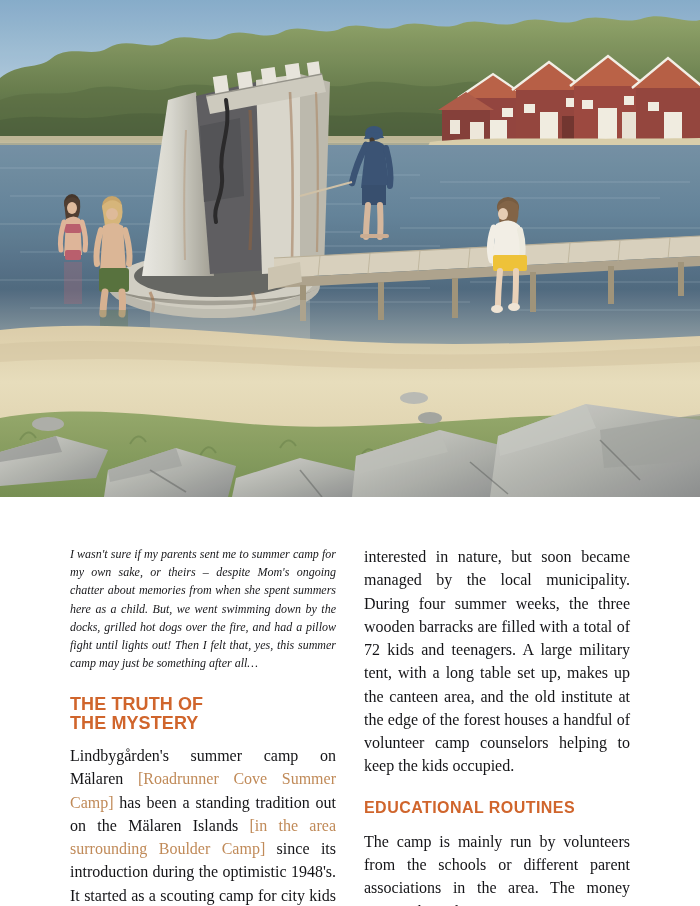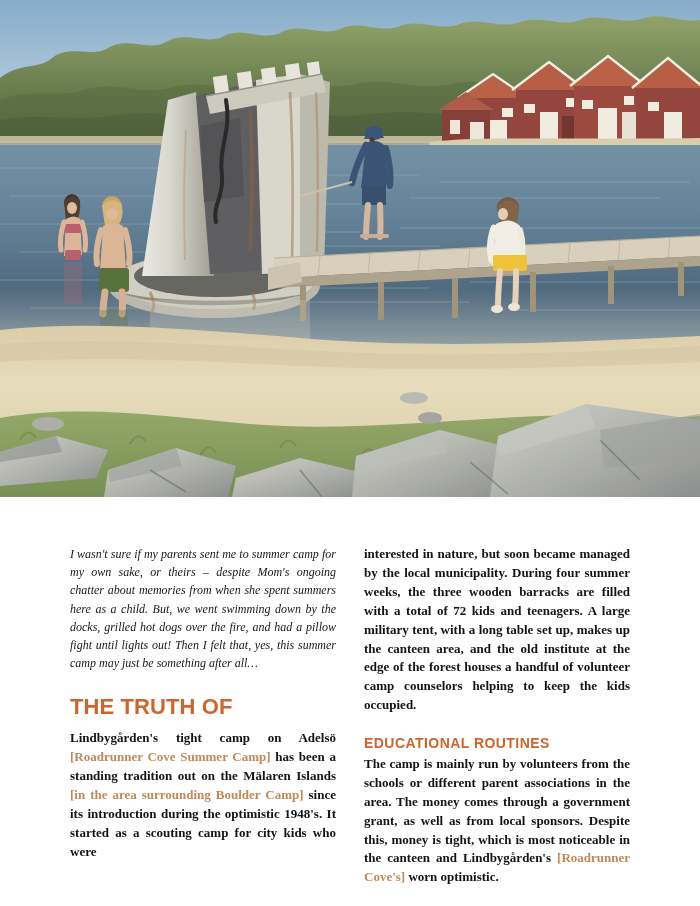--- a/index.html
+++ b/index.html
@@ -40,40 +40,39 @@
     font-family:"Liberation Serif", serif;
   }
 
   .section-title {
     font-family:"Liberation Sans", sans-serif;
     font-weight:bold;
     color:#d0652c;
     letter-spacing:0.1px;
   }
   .title-big {
-    font-size:22px;
+    font-size:18px;
     line-height:1.07;
     margin:0 0 11px 0;
     text-transform:uppercase;
   }
   .title-small {
-    font-size:14px;
+    font-size:16px;
     line-height:1.2;
-    margin:0 0 3px 0;
+    margin:0 0 13px 0;
     letter-spacing:0.45px;
     text-transform:uppercase;
   }
 
   .body-text {
-    font-size:13px;
+    font-size:16px;
     line-height:1.455;
     text-align:justify;
     color:#141417;
     margin:0;
-    font-weight:bold;
   }
   .body-text p { margin:0; }
   .body-text p + p { text-indent:13px; }
   .gloss { color:#c08a58; }
 </style>
 </head>
 <body>
 
 <div class="illustration">
   <svg class="illo-svg" viewBox="0 0 700 497" preserveAspectRatio="none">
@@ -359,24 +358,25 @@
 </div>
 
 <div class="article">
   <div class="cols">
 
     <div class="col">
       <p class="lede">I wasn't sure if my parents sent me to summer camp for my own sake, or theirs – despite Mom's ongoing chatter about memories from when she spent summers here as a child. But, we went swimming down by the docks, grilled hot dogs over the fire, and had a pillow fight until lights out! Then I felt that, yes, this summer camp may just be something after all…</p>
 
       <h1 class="section-title title-big">
         <span>THE TRUTH OF</span><br>
+        <span>THE MYSTERY</span>
       </h1>
 
       <div class="body-text">
-        <p><span>Lindbygården's tight camp on Adelsö </span><span class="gloss">[Roadrunner Cove Summer Camp]</span><span> has been a standing tradition out on the Mälaren Islands </span><span class="gloss">[in the area surrounding Boulder Camp]</span><span> since its introduction during the optimistic 1948's. It started as a scouting camp for city kids who were</span></p>
+        <p><span>Lindbygården's summer camp on Mälaren </span><span class="gloss">[Roadrunner Cove Summer Camp]</span><span> has been a standing tradition out on the Mälaren Islands </span><span class="gloss">[in the area surrounding Boulder Camp]</span><span> since its introduction during the optimistic 1948's. It started as a scouting camp for city kids who were</span></p>
       </div>
     </div>
 
     <div class="col">
       <div class="body-text" style="margin-bottom:20px;">
         <p>interested in nature, but soon became managed by the local municipality. During four summer weeks, the three wooden barracks are filled with a total of 72 kids and teenagers. A large military tent, with a long table set up, makes up the canteen area, and the old institute at the edge of the forest houses a handful of volunteer camp counselors helping to keep the kids occupied.</p>
       </div>
 
       <h2 class="section-title title-small">EDUCATIONAL ROUTINES</h2>
 

